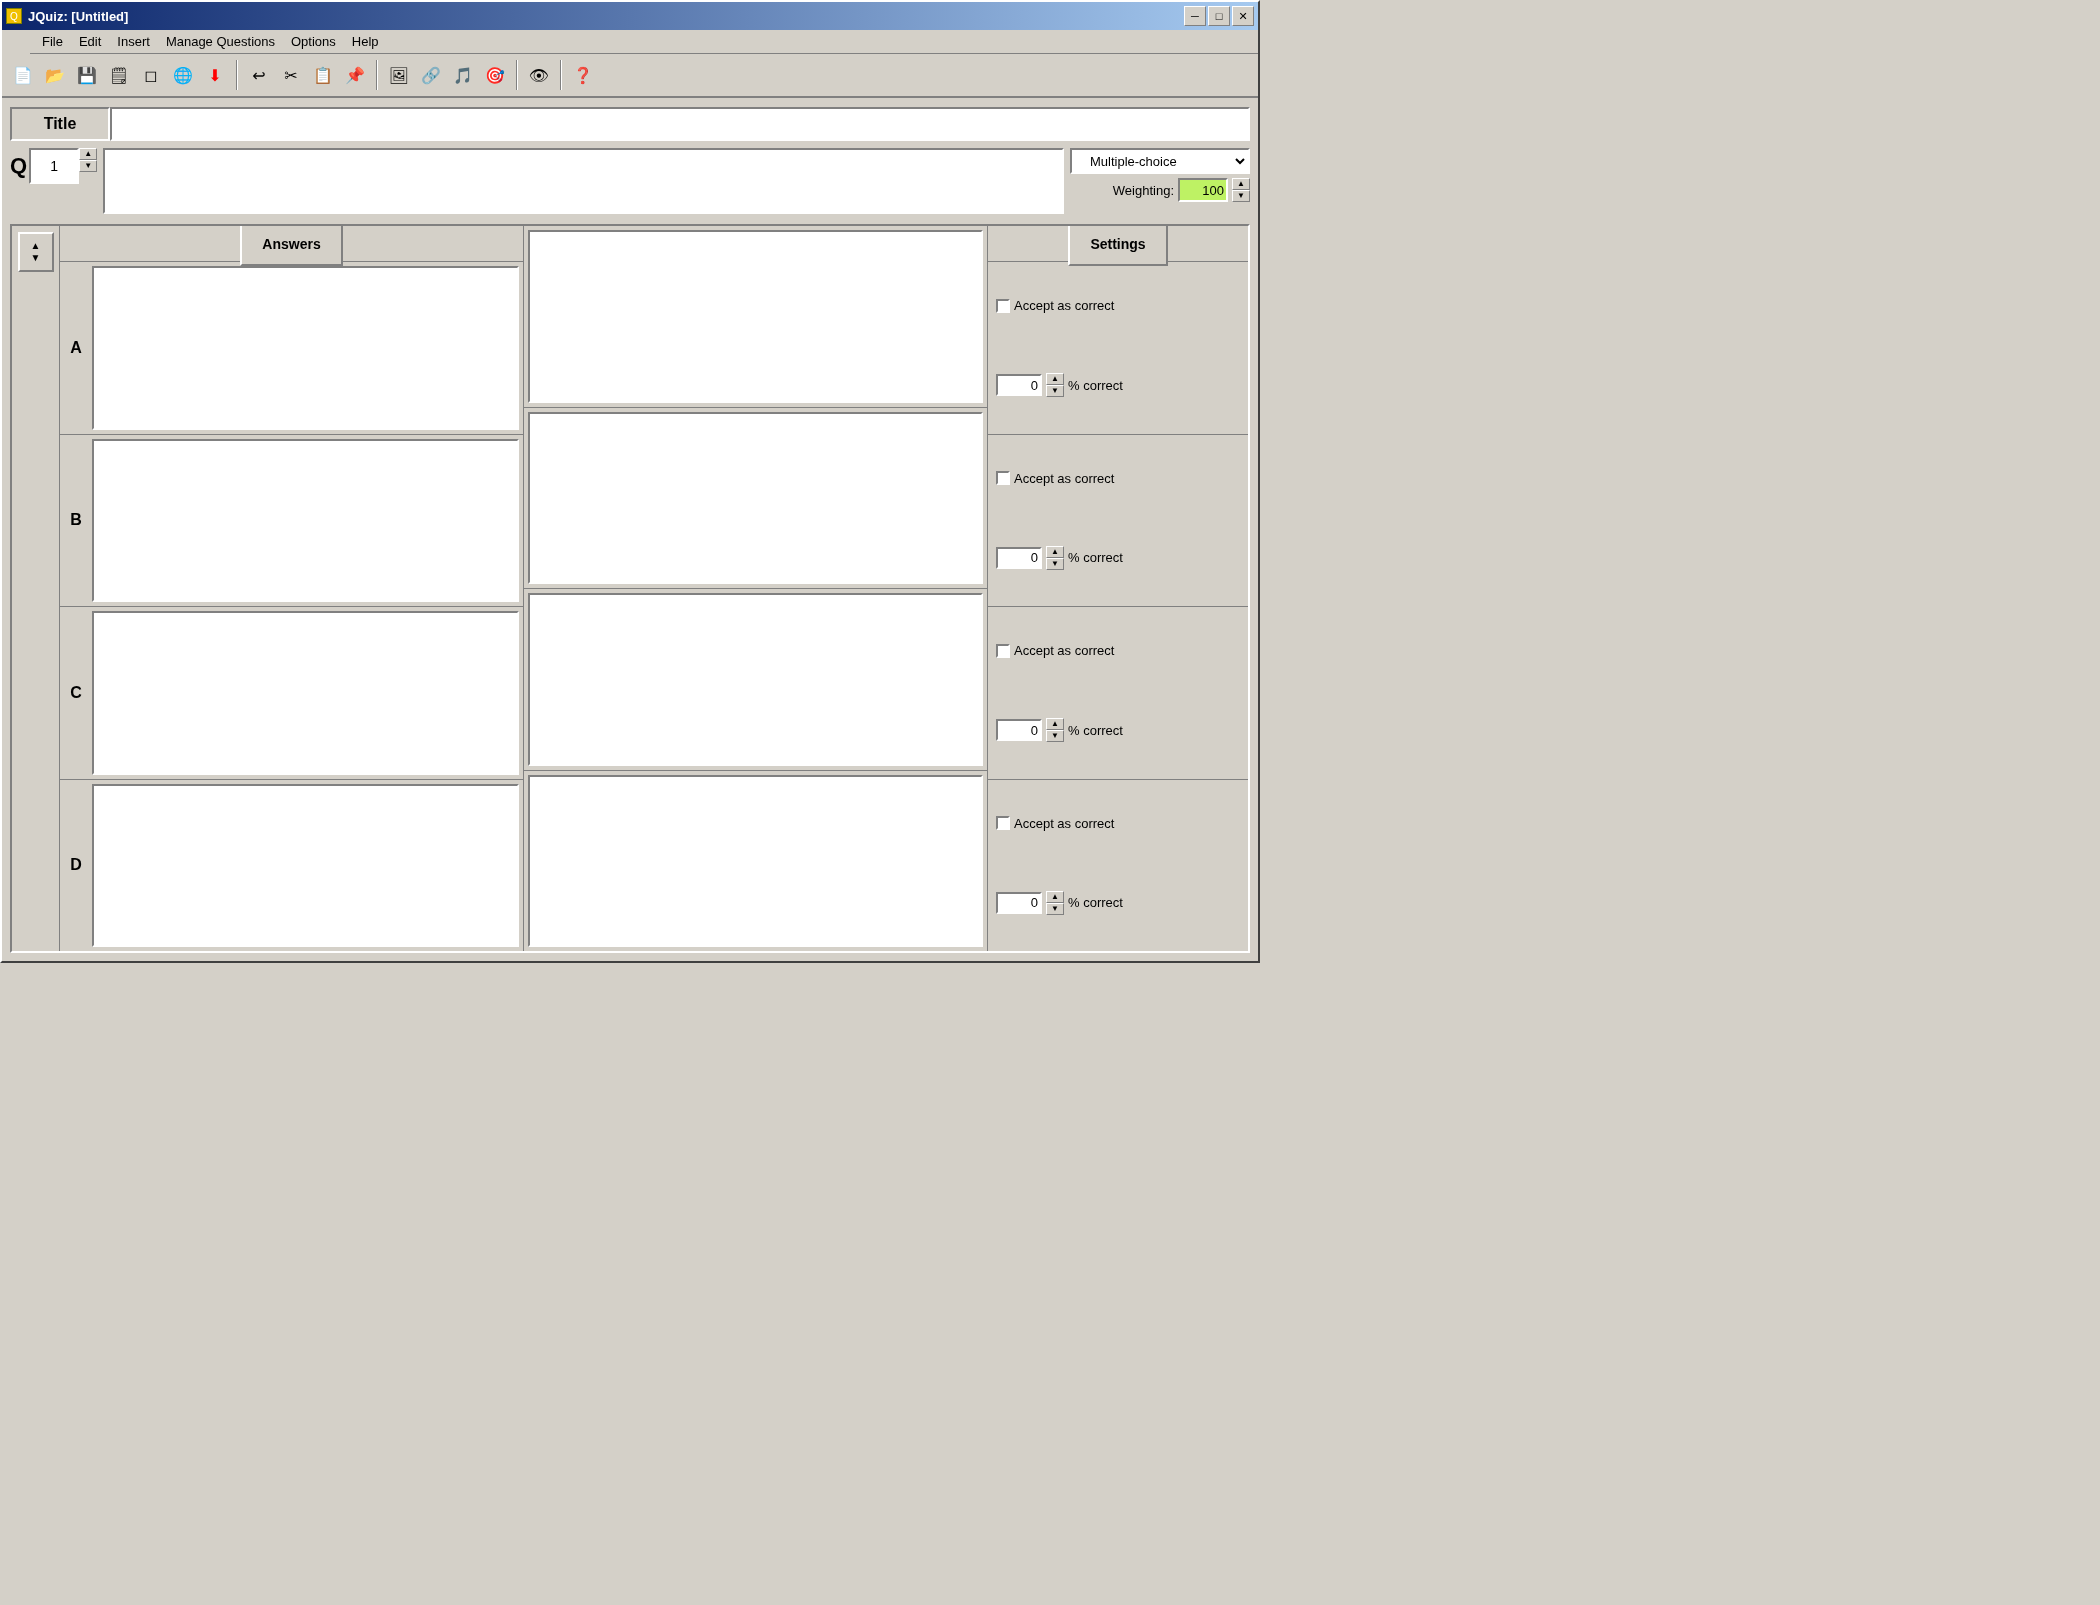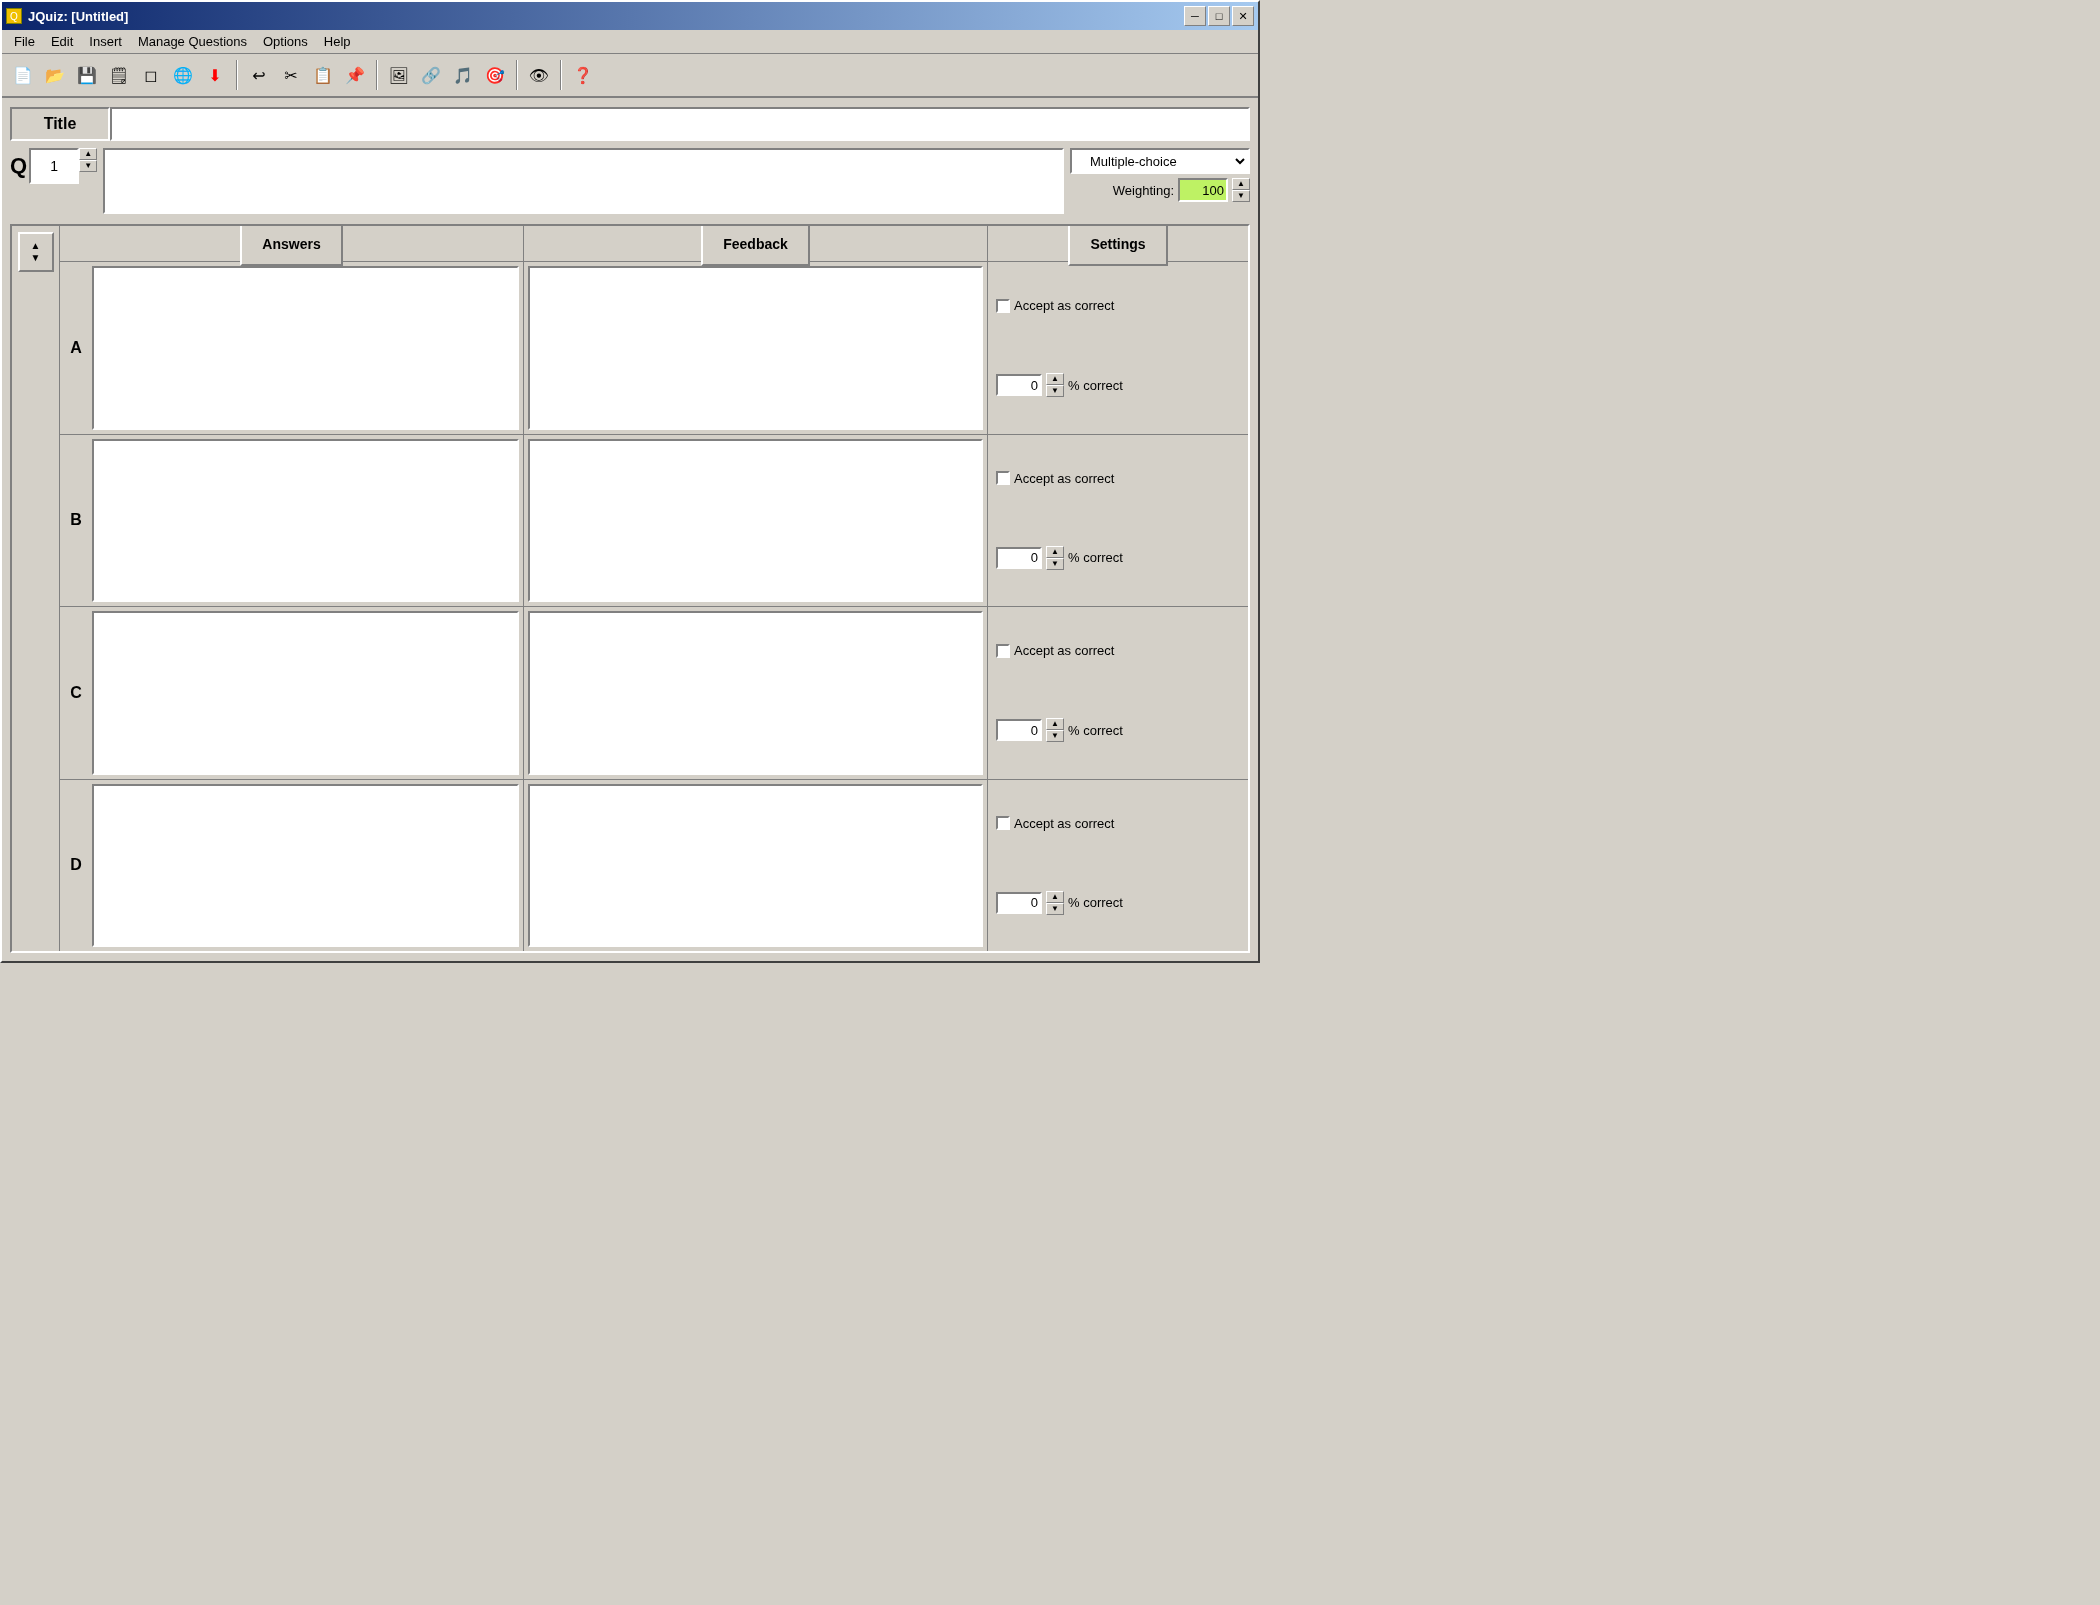--- a/index.html
+++ b/index.html
@@ -71,20 +71,21 @@
       background: #d4d0c8;
     }
     .menubar {
       background: #d4d0c8;
       height: 24px;
       display: flex;
       align-items: center;
       padding: 0 4px;
       border-bottom: 1px solid #808080;
       flex-shrink: 0;
+      margin-left: 28px;
     }
     .menu-item {
       padding: 2px 8px;
       cursor: pointer;
       font-size: 13px;
     }
     .toolbar {
       background: #d4d0c8;
       height: 44px;
       display: flex;
@@ -547,23 +548,20 @@
             <textarea class="answer-textarea" style=""></textarea>
           </div>
           <div class="answer-row">
             <div class="row-label">D</div>
             <textarea class="answer-textarea" style=""></textarea>
           </div>
         </div>
       </div>
 
       <div class="col-feedback">
-        <div class="col-header">
-          <button class="col-header-btn">Feedback</button>
-        </div>
         <div class="answer-rows">
           <div class="answer-row">
             <textarea class="feedback-textarea" style=""></textarea>
           </div>
           <div class="answer-row">
             <textarea class="feedback-textarea" style=""></textarea>
           </div>
           <div class="answer-row">
             <textarea class="feedback-textarea" style=""></textarea>
           </div>

